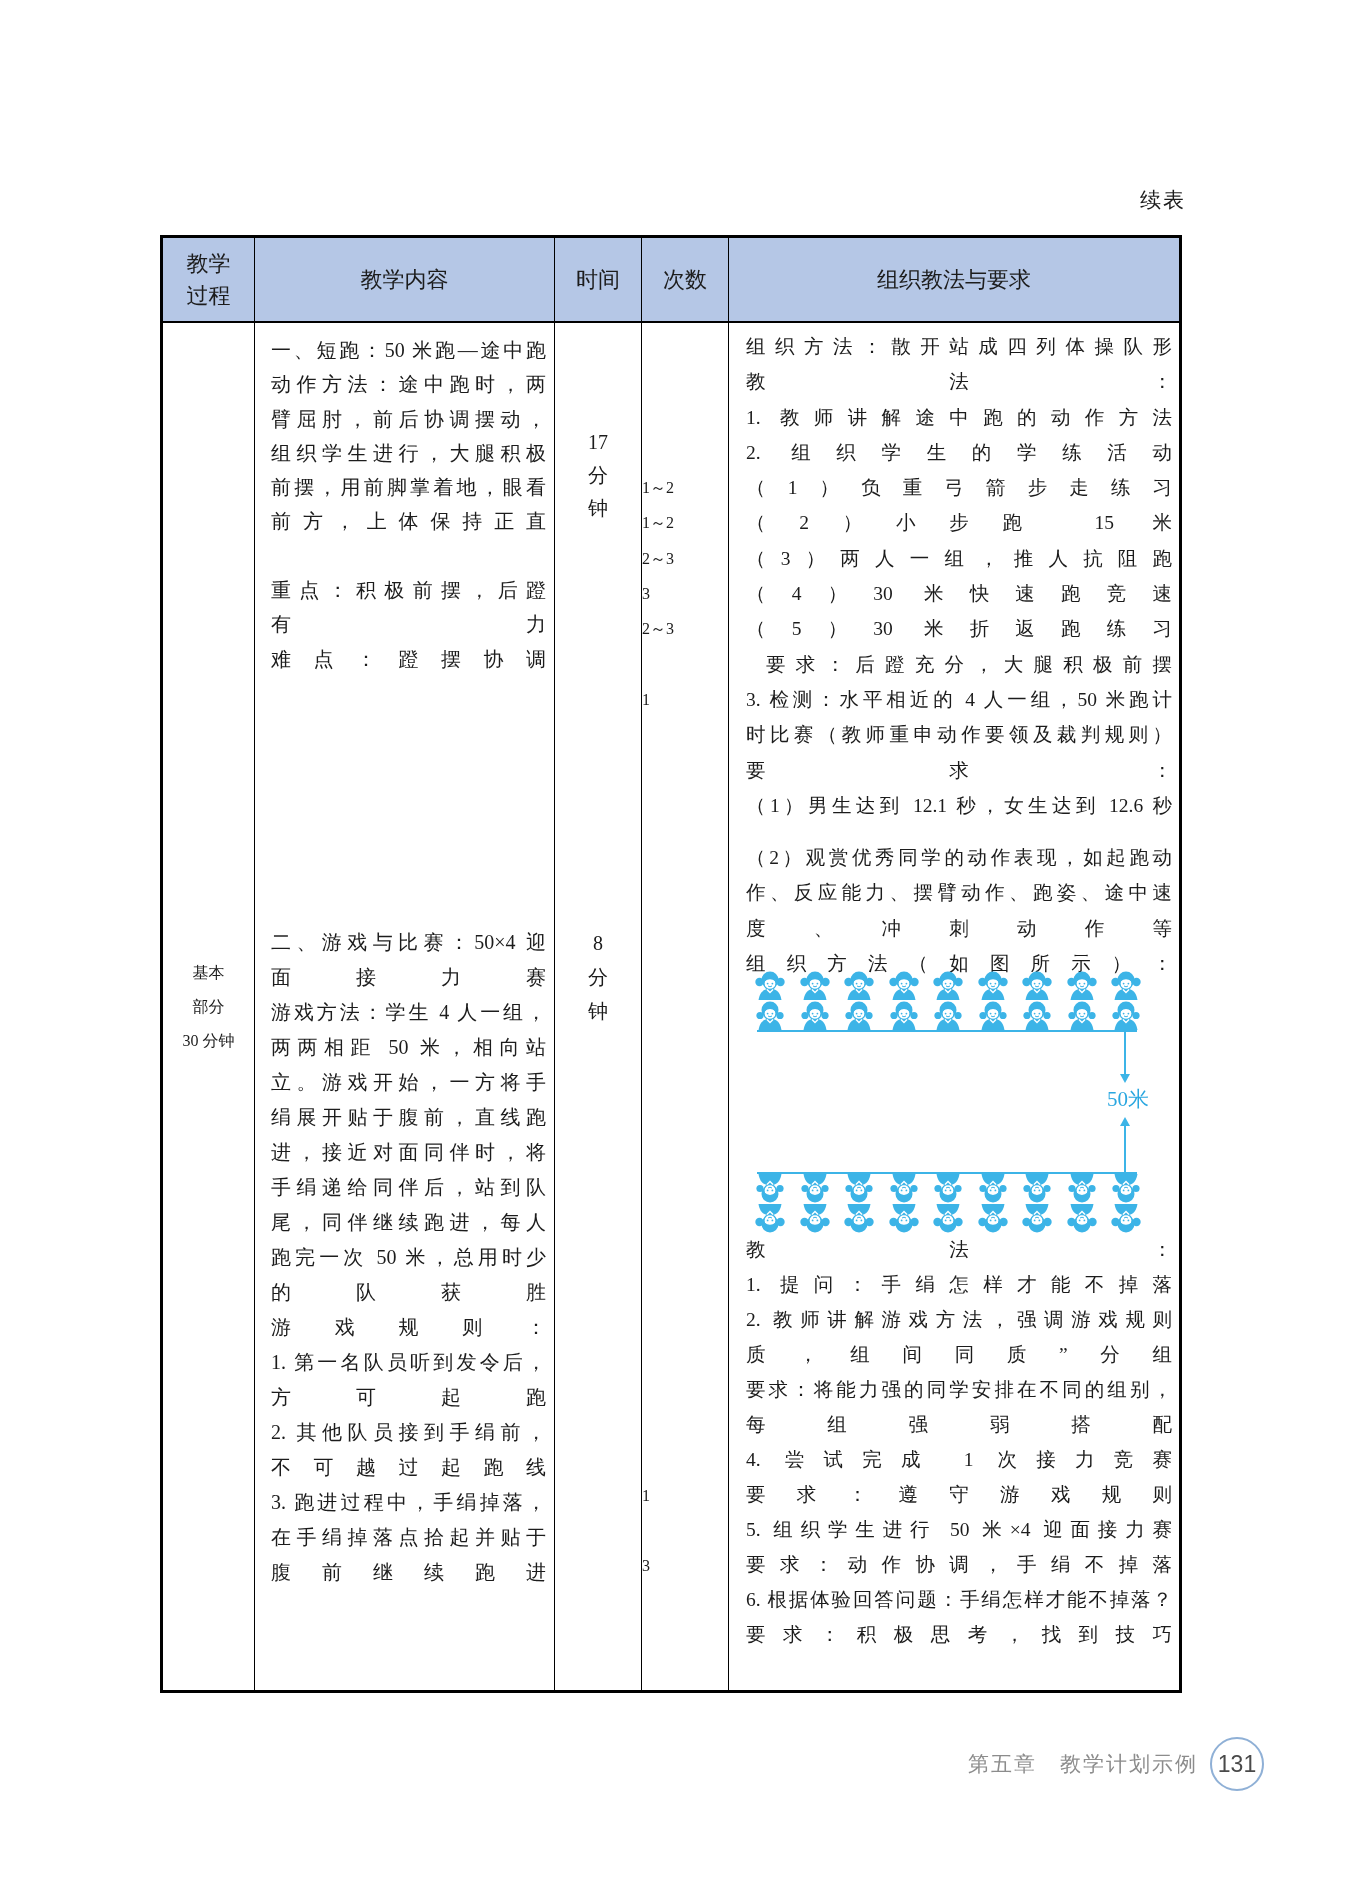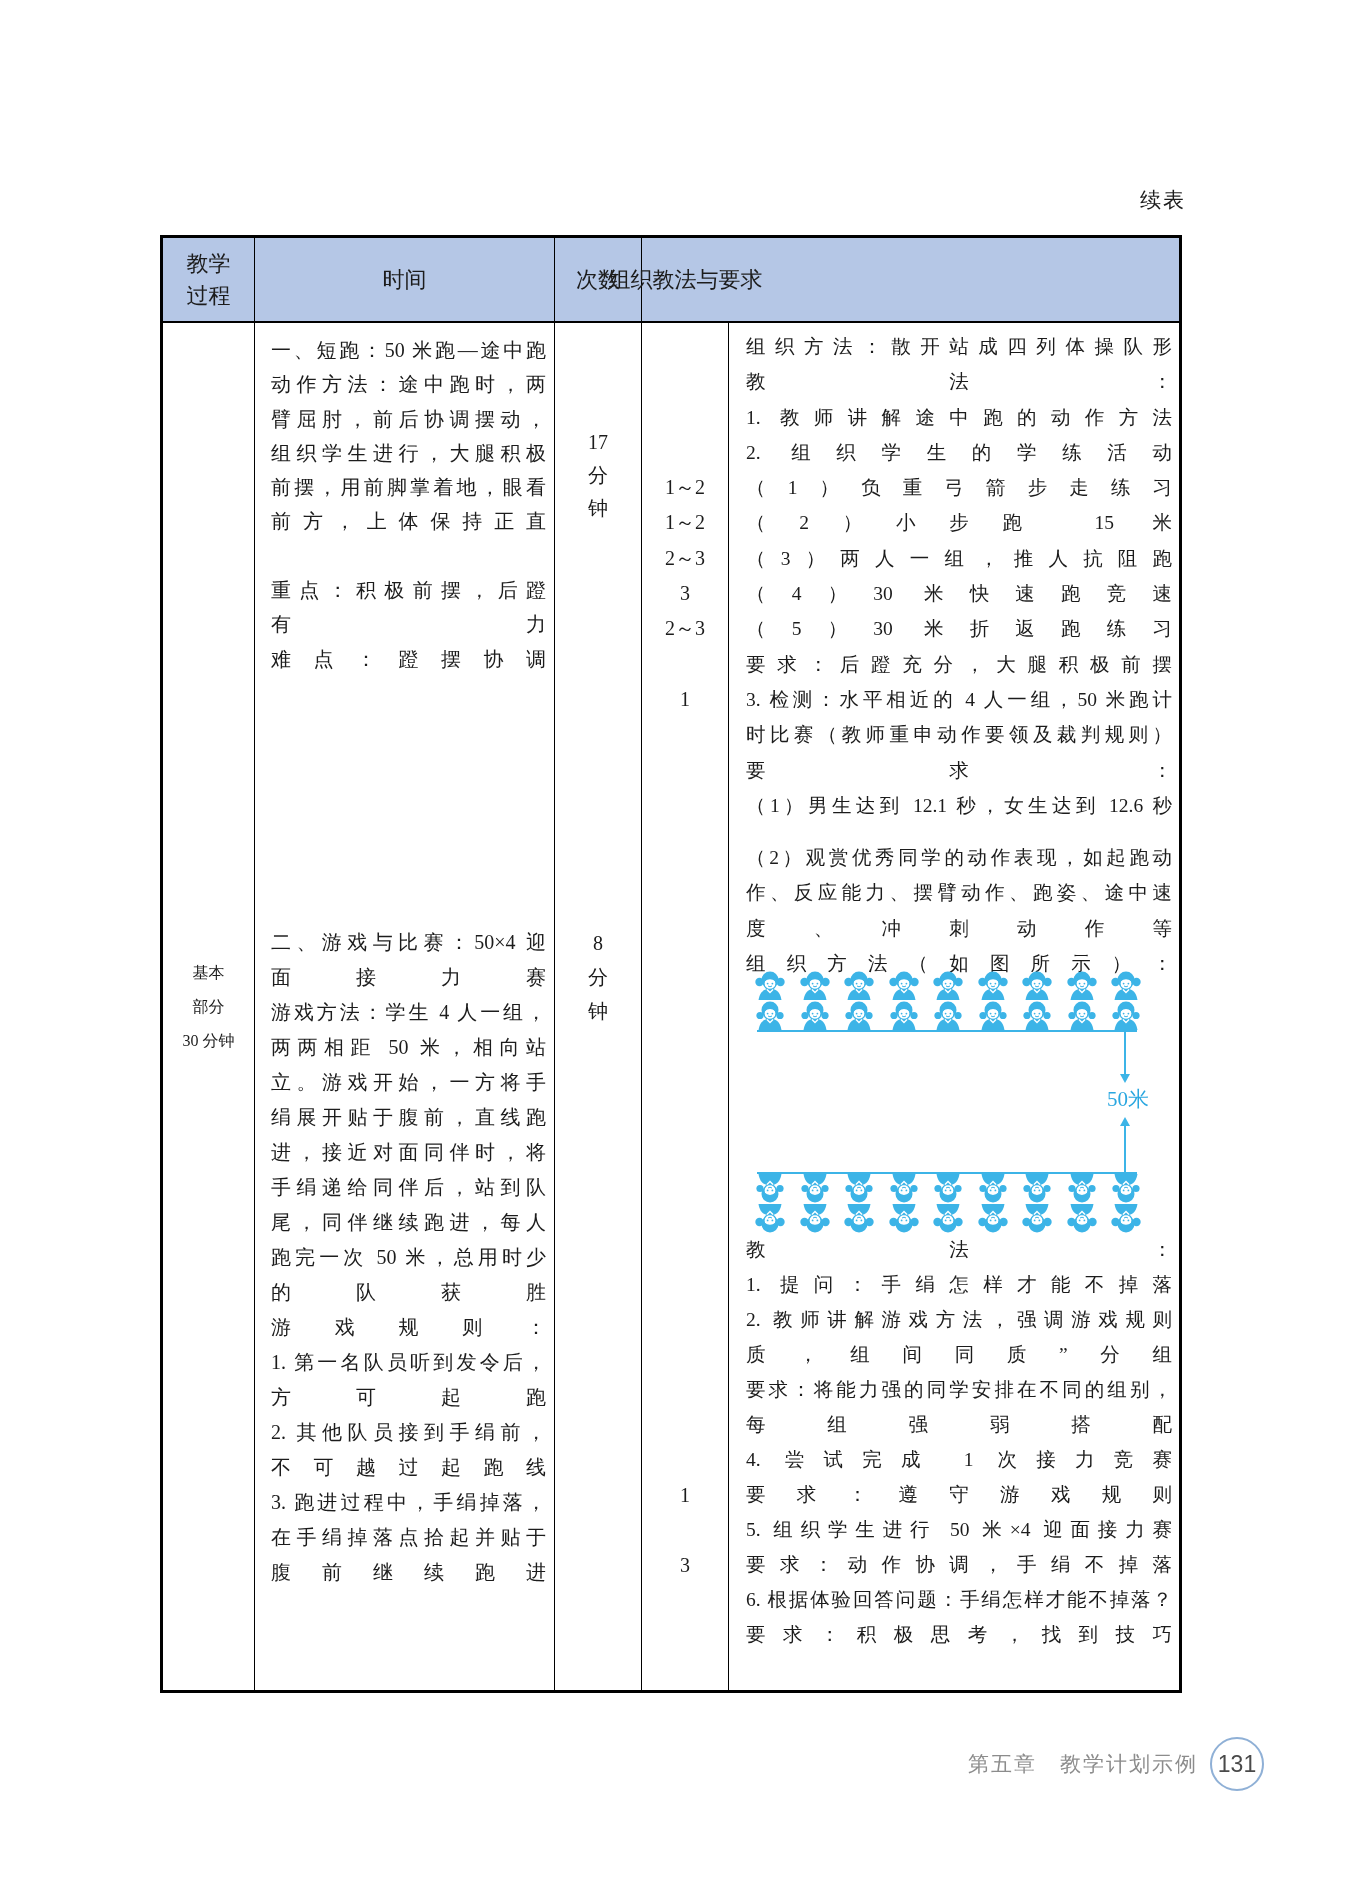--- a/index.html
+++ b/index.html
@@ -30,21 +30,21 @@
   .ln { height:var(--lh,35px); line-height:var(--lh,35px); white-space:nowrap; }
 
   .c1 { display:flex; align-items:center; justify-content:center; }
   .proc { font-size:16px; --lh:34px; text-align:center; }
 
   .block { position:absolute; font-size:20px; }
   .c2 .block { left:16px; right:8px; }
   .c3 .block { left:0; right:0; text-align:center; }
   .c5 .block { left:17px; right:7px; font-size:19.5px; }
 
-  .cnt { position:absolute; left:0; right:0; height:35px; line-height:35px; text-align:center; font-size:20px; }
+  .cnt { position:absolute; left:0; right:0; height:35px; line-height:35px; font-size:16px; }
 
   
   .diagram { position:absolute; left:0; top:645px; width:450px; height:272px; }
   .dline { position:absolute; left:28px; width:380px; height:2px; background:#3cb4e7; }
   .l1 { top:62px; } .l2 { top:204px; }
   .icons { position:absolute; left:0; width:100%; height:60px; }
   #iconsTop { top:2px; }
   #iconsBottom { top:206px; }
   #iconsBottom .dcol { transform:rotate(180deg); }
   .dcol { position:absolute; top:0; width:34px; display:flex; flex-direction:column; align-items:center; }
@@ -107,20 +107,23 @@
 
   <div class="cont-label">续表</div>
 
   <div class="table">
     <div class="thead">
       <div class="th">
           <div class="ln">教学</div>
           <div class="ln">过程</div>
         </div>
       <div class="th">
+          <div class="ln">教学内容</div>
+        </div>
+      <div class="th">
           <div class="ln">时间</div>
         </div>
       <div class="th">
           <div class="ln">次数</div>
         </div>
       <div class="th">
           <div class="ln">组织教法与要求</div>
         </div>
     </div>
 
@@ -198,21 +201,21 @@
         <div class="block jz" style="top:6px; --lh:35.3px">
             <div class="ln" style="text-align: justify; text-align-last: justify;">组织方法：散开站成四列体操队形</div>
             <div class="ln" style="text-align: justify; text-align-last: justify;">教法：</div>
             <div class="ln" style="text-align: justify; text-align-last: justify;">1. 教师讲解途中跑的动作方法</div>
             <div class="ln" style="text-align: justify; text-align-last: justify;">2. 组织学生的学练活动</div>
             <div class="ln" style="text-align: justify; text-align-last: justify;">（1）负重弓箭步走练习</div>
             <div class="ln" style="text-align: justify; text-align-last: justify;">（2）小步跑 15 米</div>
             <div class="ln" style="text-align: justify; text-align-last: justify;">（3）两人一组，推人抗阻跑</div>
             <div class="ln" style="text-align: justify; text-align-last: justify;">（4）30 米快速跑竞速</div>
             <div class="ln" style="text-align: justify; text-align-last: justify;">（5）30 米折返跑练习</div>
-            <div class="ln" style="text-align: justify; text-align-last: justify;">要求：后蹬充分，大腿积极前摆</div>
+            <div class="ln" style="text-align: justify; text-align-last: justify; margin-left: 20px;">要求：后蹬充分，大腿积极前摆</div>
             <div class="ln" style="text-align: justify; text-align-last: justify;">3. 检测：水平相近的 4 人一组，50 米跑计</div>
             <div class="ln" style="text-align: justify; text-align-last: justify;">时比赛（教师重申动作要领及裁判规则）</div>
             <div class="ln" style="text-align: justify; text-align-last: justify;">要求：</div>
             <div class="ln" style="text-align: justify; text-align-last: justify;">（1）男生达到 12.1 秒，女生达到 12.6 秒</div>
             <div class="ln" style="text-align: justify; text-align-last: justify; margin-top: 17px;">（2）观赏优秀同学的动作表现，如起跑动</div>
             <div class="ln" style="text-align: justify; text-align-last: justify;">作、反应能力、摆臂动作、跑姿、途中速</div>
             <div class="ln" style="text-align: justify; text-align-last: justify;">度、冲刺动作等</div>
             <div class="ln" style="text-align: justify; text-align-last: justify;">组织方法（如图所示）：</div>
           </div>
 

